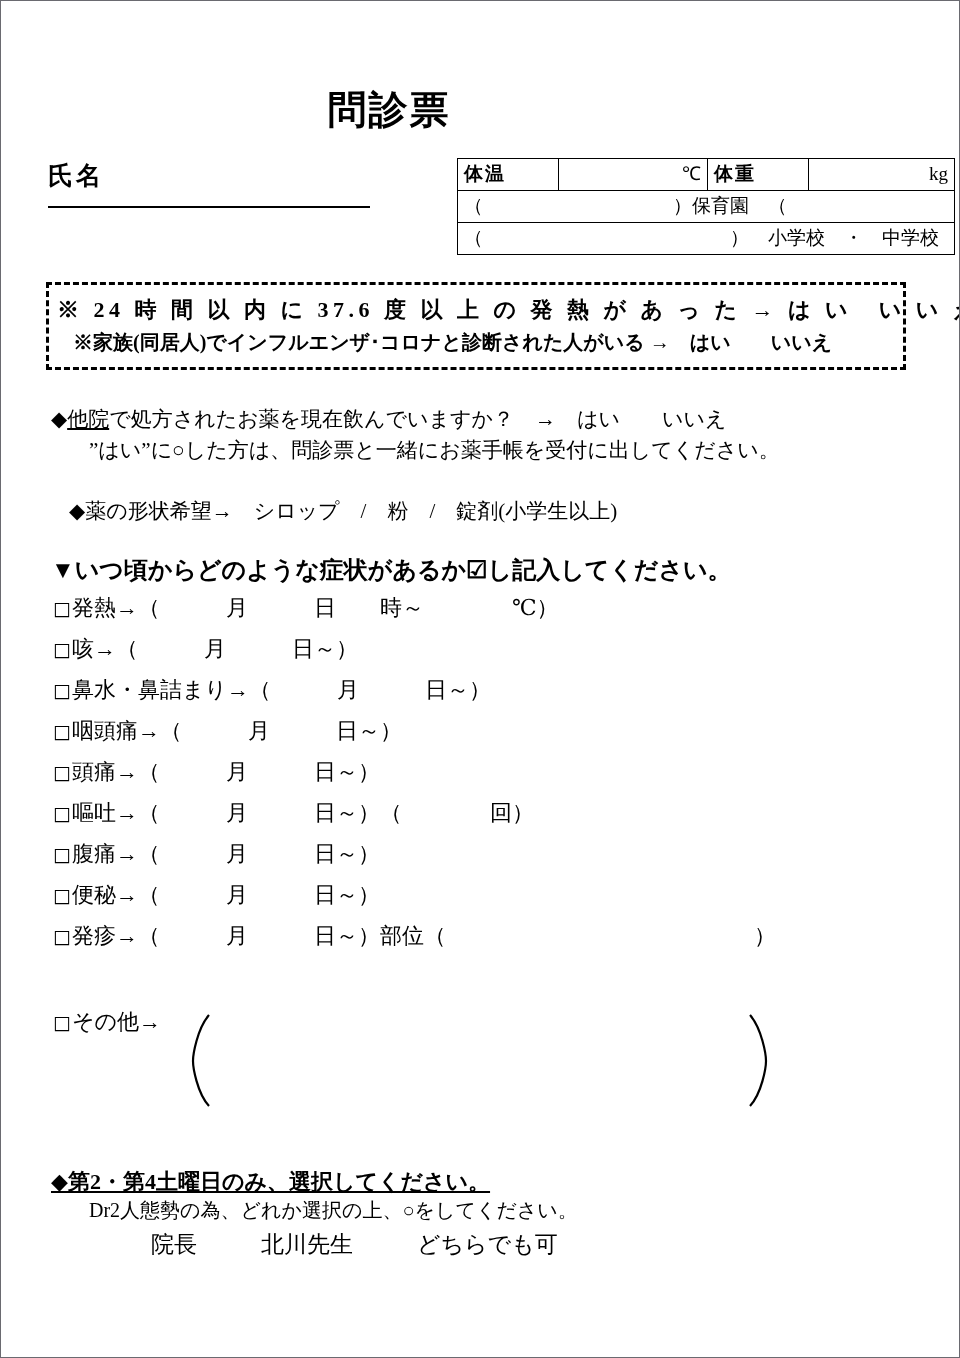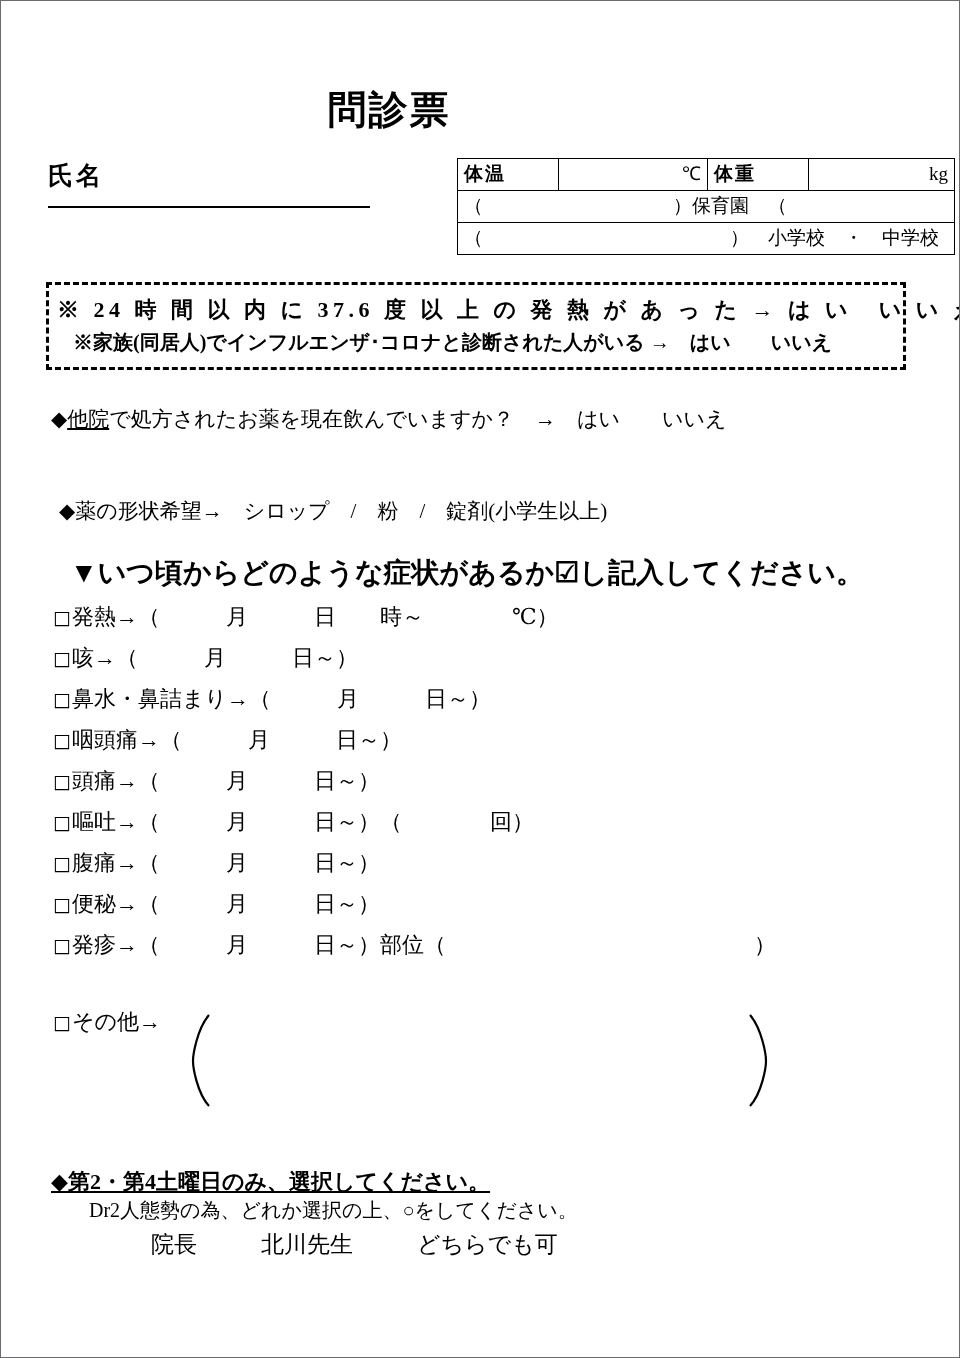--- a/index.html
+++ b/index.html
@@ -114,36 +114,35 @@
     font-size: 21px;
     line-height: 1.5;
     white-space: nowrap;
   }
   .u { text-decoration: underline; }
   .indent { display: block; padding-left: 38px; }
 
   
   .sec-head {
     position: absolute;
-    font-size: 28px;
-    font-weight: bold;
-    white-space: nowrap;
-    margin-left: 19px;
+    font-size: 24px;
+    font-weight: bold;
+    white-space: nowrap;
   }
 
   
   .symptom-list {
     position: absolute;
     top: 595px;
     left: 52px;
     width: 860px;
   }
   .symptom-row {
     font-size: 22px;
-    line-height: 41px;
+    line-height: 24px;
     height: 41px;
     white-space: nowrap;
   }
   .box-glyph {
     font-family: "DejaVu Sans", sans-serif;
     font-size: 19px;
     margin-right: 1px;
   }
 
   
@@ -229,22 +228,25 @@
     </table>
 
   <div class="notice-box">
     <div class="notice-line spaced">※ 24 時 間 以 内 に 37.6 度 以 上 の 発 熱 が あ っ た → は い　い い え</div>
     <div class="notice-line tight kt">※家族(同居人)でインフルエンザ･コロナと診断された人がいる →　はい　　いいえ</div>
   </div>
 
   <div class="para" style="top:403px; left:50px;">
     <span>◆</span><span class="u">他院</span><span>で処方されたお薬を現在飲んでいますか？　→　はい　　いいえ</span>
   </div>
-
-  <div class="para" style="top:495px; left:58px;">◆薬の形状希望→　シロップ　/　粉　/　錠剤(小学生以上)</div>
+  <div class="para" style="top:434px; left:50px;">
+    <span class="indent">”はい”に○した方は、問診票と一緒にお薬手帳を受付に出してください。</span>
+  </div>
+
+  <div class="para" style="top:495px; left:68px;">◆薬の形状希望→　シロップ　/　粉　/　錠剤(小学生以上)</div>
 
   <div class="sec-head" style="top:553px; left:50px;">▼いつ頃からどのような症状があるか☑し記入してください。</div>
 
   <div class="symptom-list">
     <div class="symptom-row">
       <span class="box-glyph">□</span><span>発熱</span><span>→</span><span>（　　　月　　　日　　時～　　　　℃）</span>
     </div>
     <div class="symptom-row">
       <span class="box-glyph">□</span><span>咳</span><span>→</span><span>（　　　月　　　日～）</span>
     </div>

